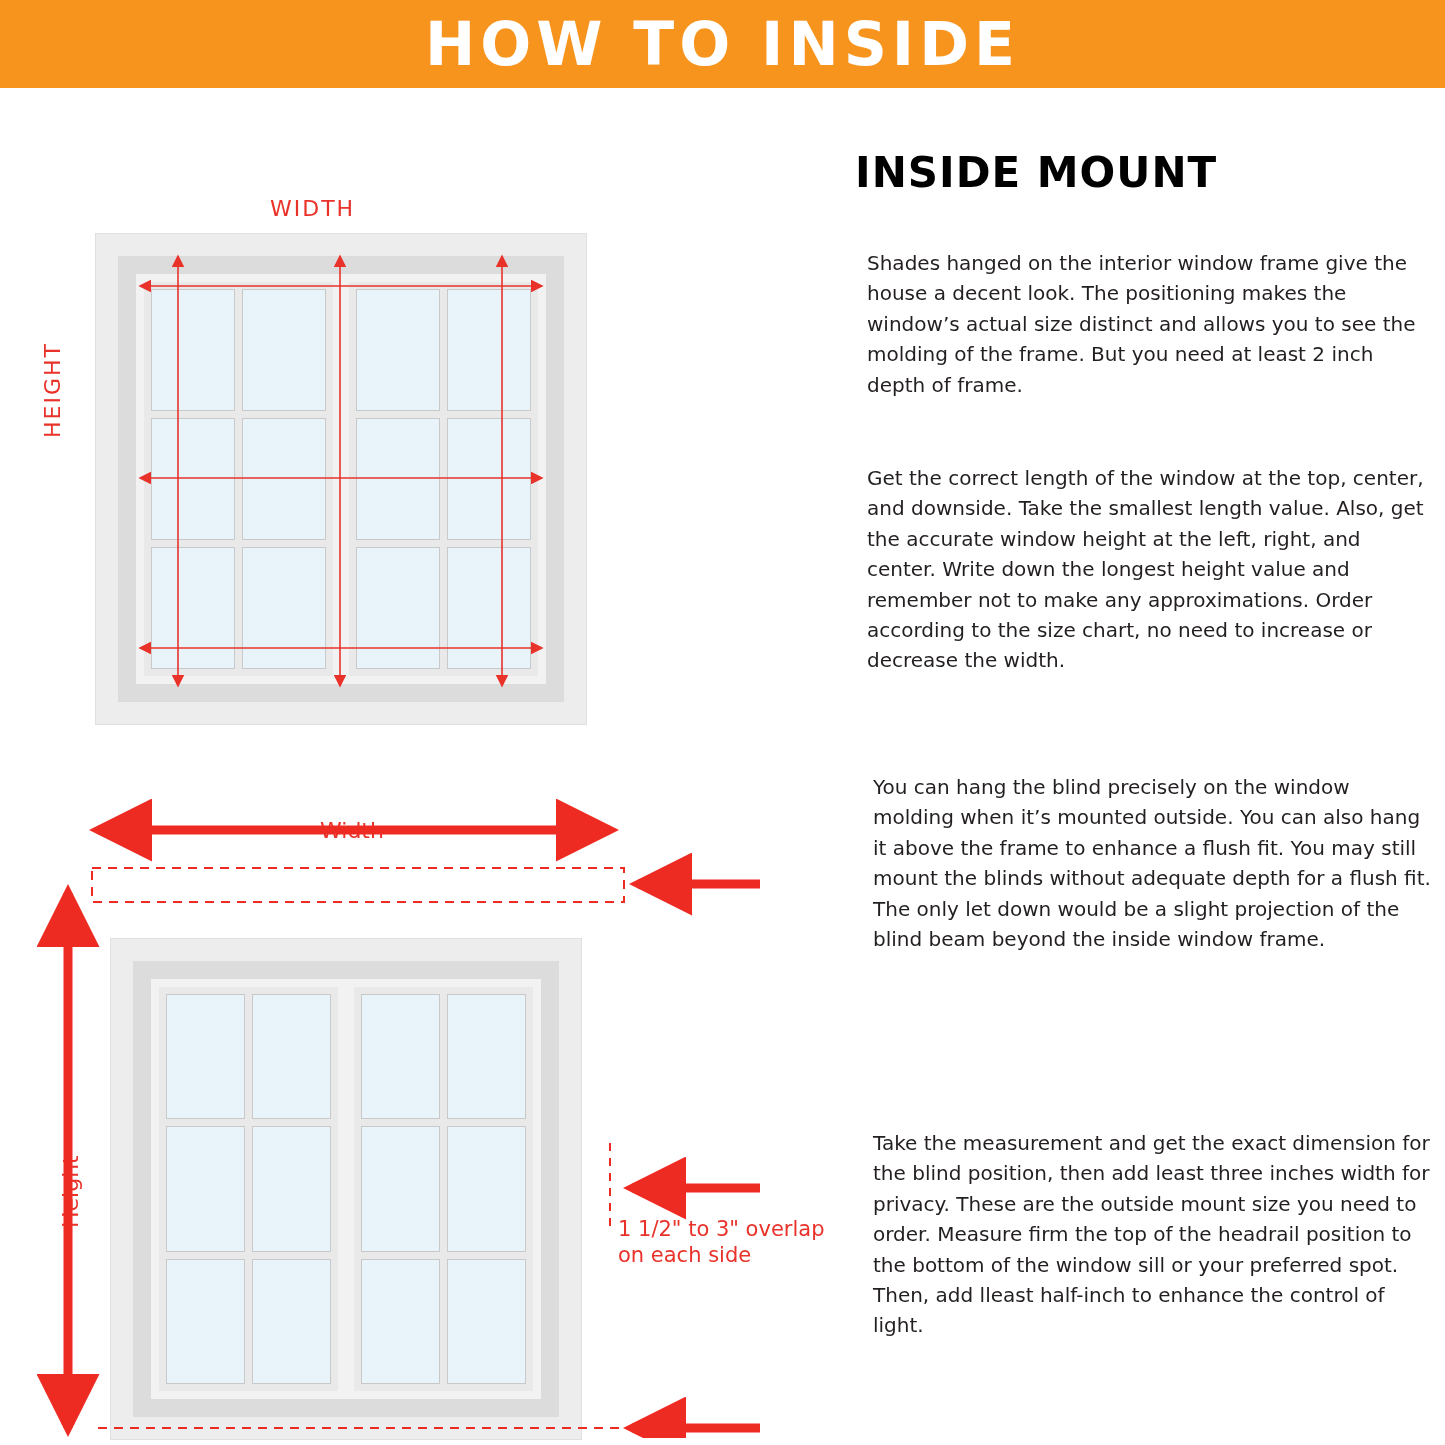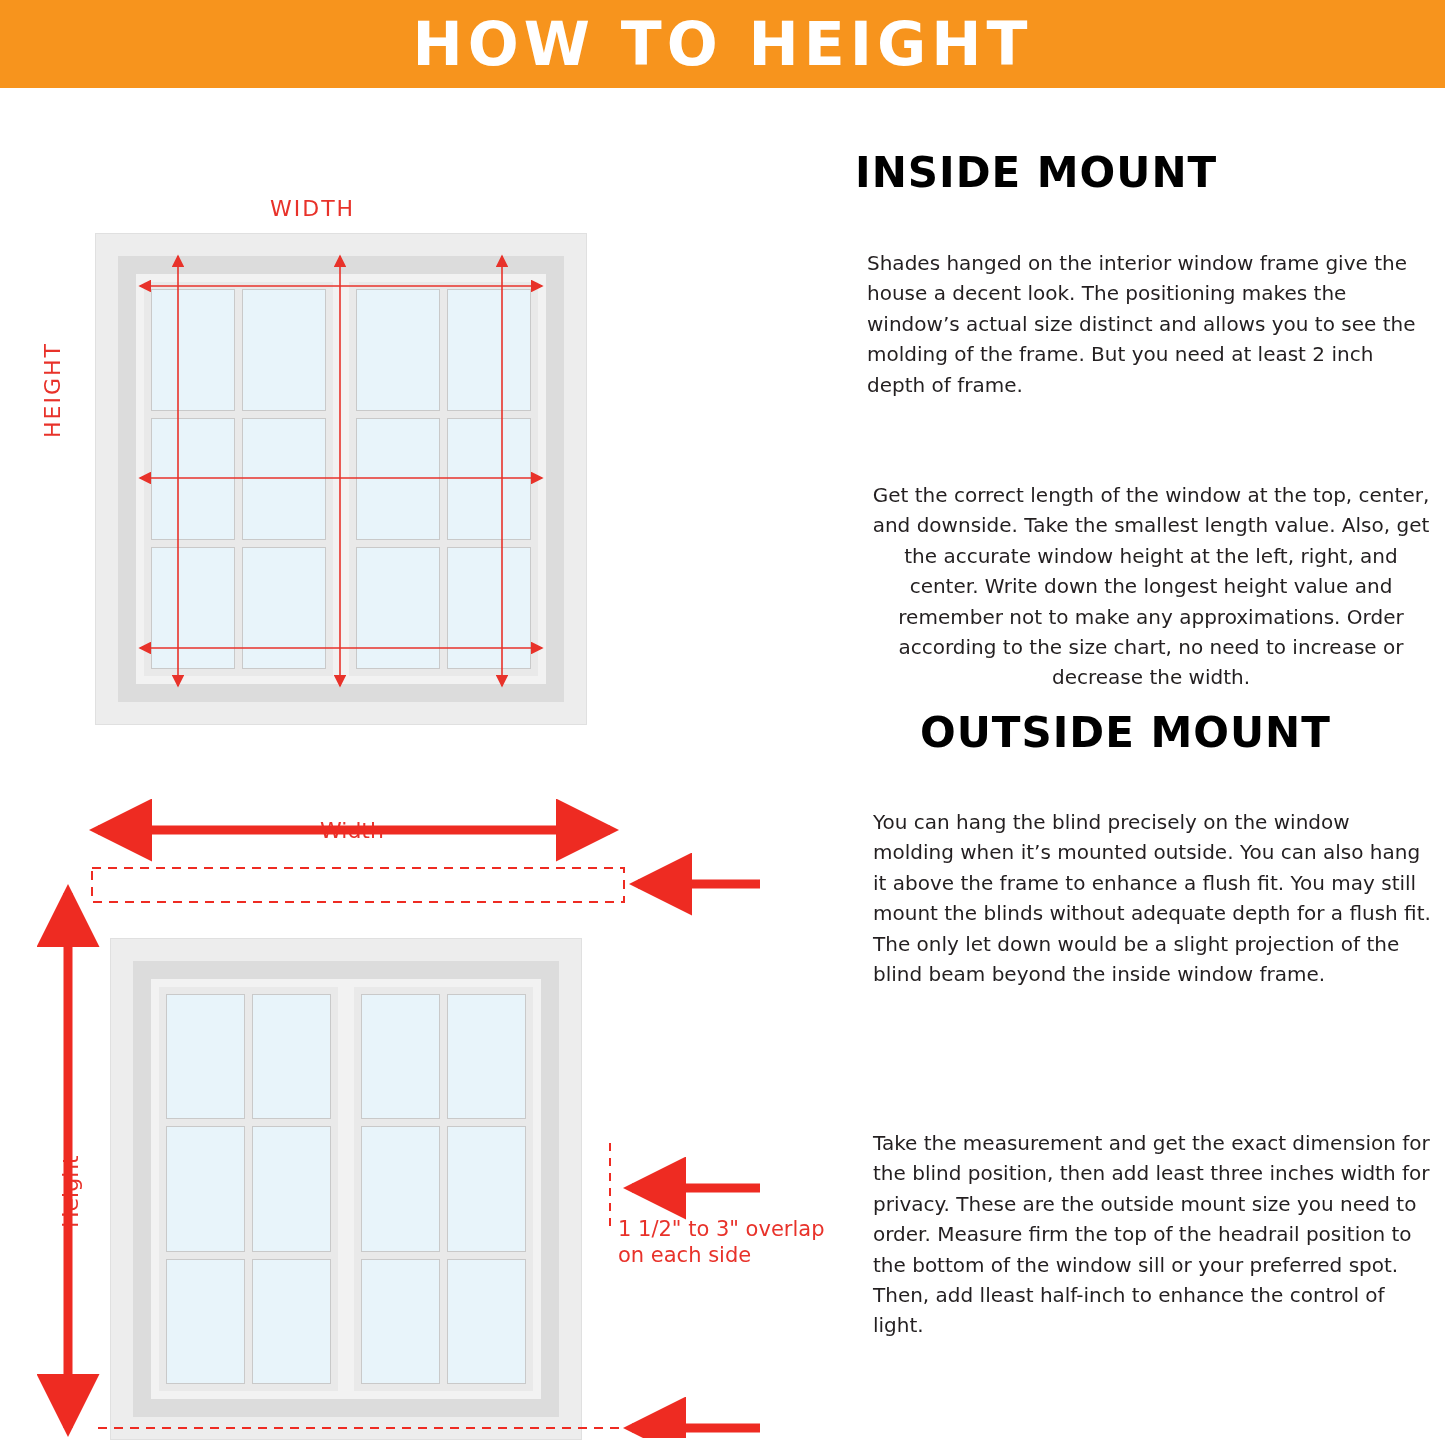--- a/index.html
+++ b/index.html
@@ -200,31 +200,31 @@
     left: 75px; top: 620px;
   }
   .body-block {
     position: absolute;
     color: #231F20;
     font-size: 20px;
     line-height: 1.52;
     font-family: "DejaVu Sans", sans-serif;
   }
   .inside-p1 { left: 22px; top: 140px; width: 568px; }
-  .inside-p2 { left: 22px; top: 372px; width: 568px; text-align: center; }
-  .outside-p1 { left: 28px; top: 699px; width: 562px; }
+  .inside-p2 { left: 22px; top: 355px; width: 568px; }
+  .outside-p1 { left: 28px; top: 664px; width: 562px; }
   .outside-p2 { left: 28px; top: 1020px; width: 562px; }
 </style>
 </head>
 <body>
 
 <div class="page">
 
   <div class="header">
-    <div class="header-title">HOW TO HEIGHT</div>
+    <div class="header-title">HOW TO INSIDE</div>
   </div>
 
   <div class="left-col">
 
     <div class="inside-diagram">
 
       <div class="width-label-top">WIDTH</div>
       <div class="height-label-left">HEIGHT</div>
 
       <div class="win-outer">
@@ -329,18 +329,17 @@
 
     </div>
   </div>
 
   <div class="right-col">
 
     <h2 class="sec-title inside">INSIDE MOUNT</h2>
     <p class="body-block inside-p1">Shades hanged on the interior window frame give the house a decent look. The positioning makes the window’s actual size distinct and allows you to see the molding of the frame. But you need at least 2 inch depth of frame.</p>
     <p class="body-block inside-p2">Get the correct length of the window at the top, center, and downside. Take the smallest length value. Also, get the accurate window height at the left, right, and center. Write down the longest height value and remember not to make any approximations. Order according to the size chart, no need to increase or decrease the width.</p>
 
-    <h2 class="sec-title outside">OUTSIDE MOUNT</h2>
     <p class="body-block outside-p1">You can hang the blind precisely on the window molding when it’s mounted outside. You can also hang it above the frame to enhance a flush fit. You may still mount the blinds without adequate depth for a flush fit. The only let down would be a slight projection of the blind beam beyond the inside window frame.</p>
     <p class="body-block outside-p2">Take the measurement and get the exact dimension for the blind position, then add least three inches width for privacy. These are the outside mount size you need to order. Measure firm the top of the headrail position to the bottom of the window sill or your preferred spot. Then, add lleast half-inch to enhance the control of light.</p>
   </div>
 
 </div>
 
 </body></html>

